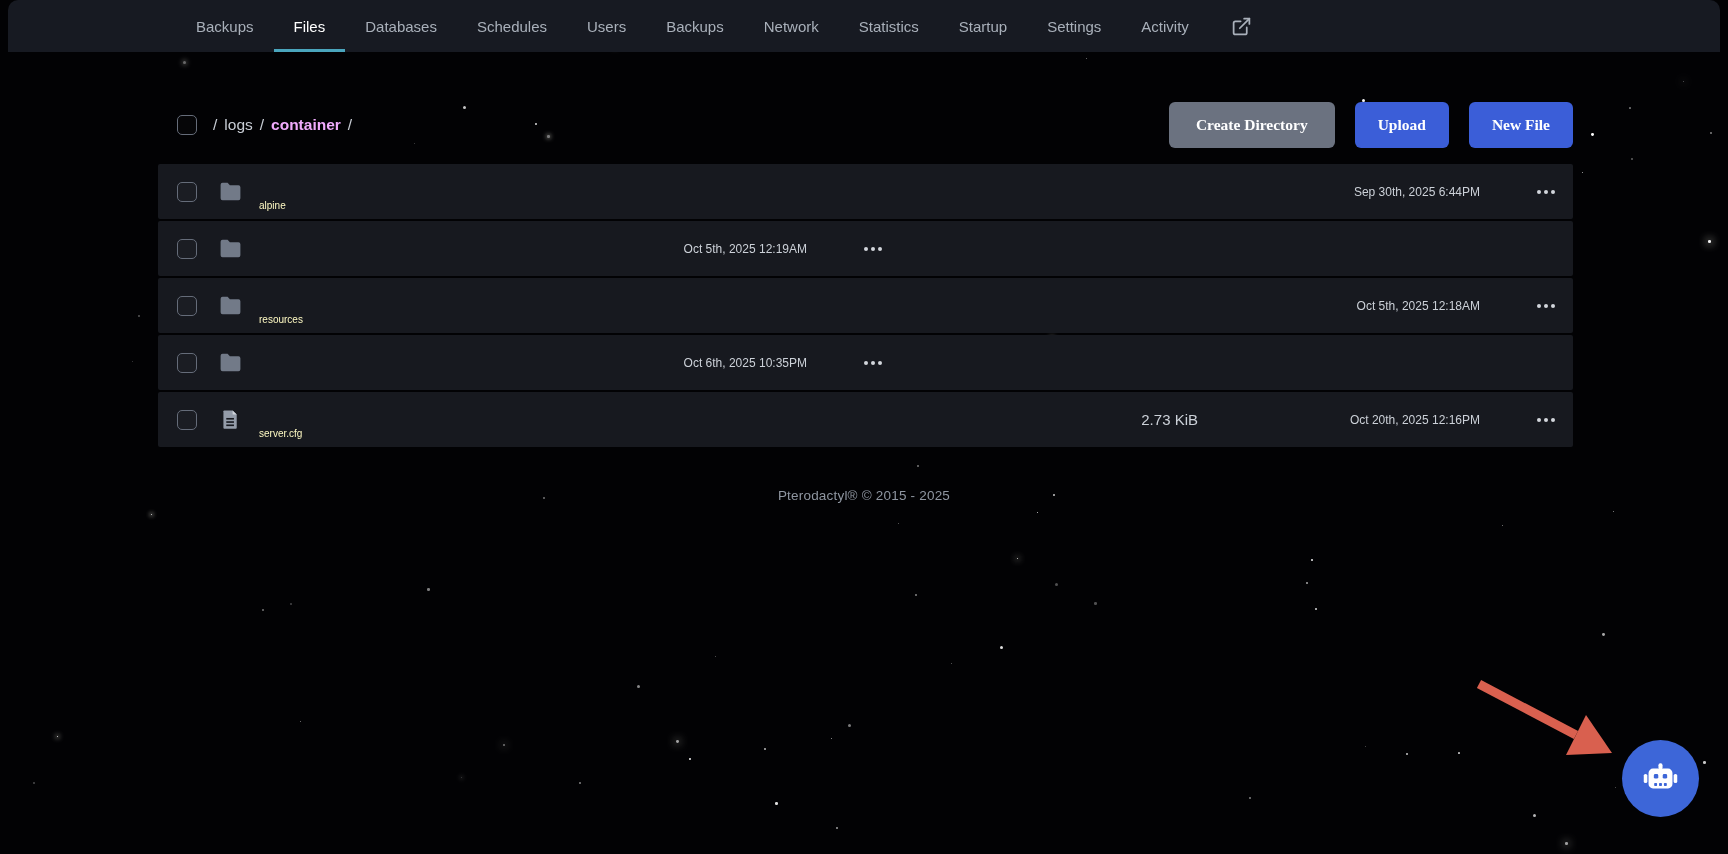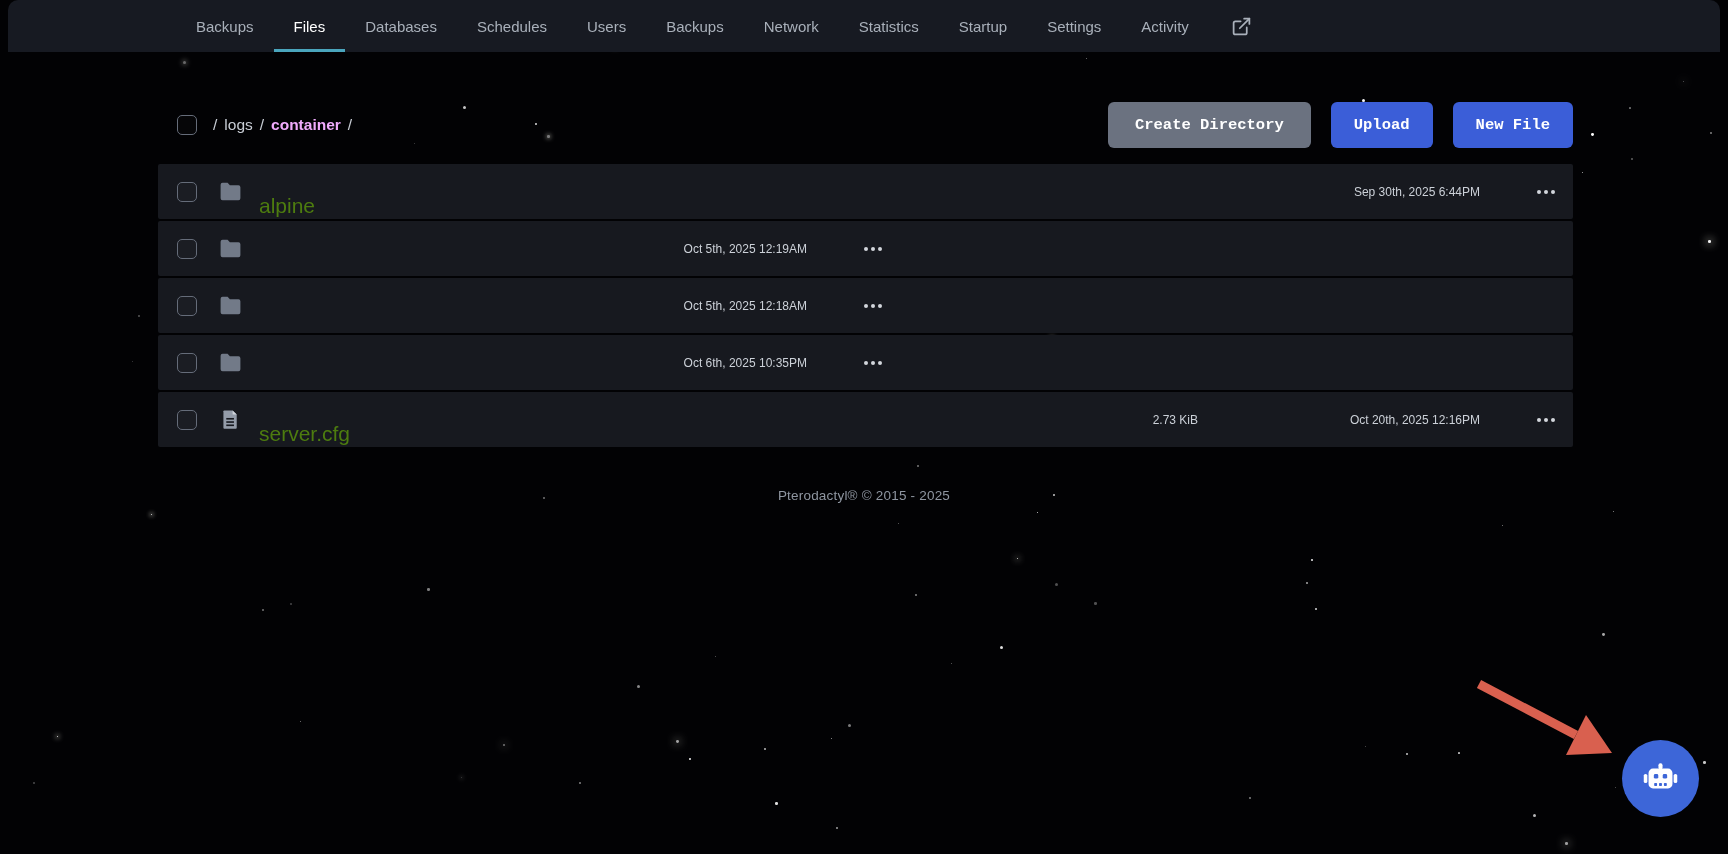--- a/index.html
+++ b/index.html
@@ -37,36 +37,36 @@
     background:rgba(255,255,255,0.02); flex:0 0 auto; cursor:pointer;
   }
   .toolbar .checkbox { margin-left:19px; }
   .breadcrumb { margin-left:16px; font-size:15.5px; color:#c9ced6; display:flex; align-items:center; }
   .breadcrumb span { margin-right:7px; }
   .breadcrumb .crumb { cursor:pointer; }
   .breadcrumb .current { color:#f0abfc; font-weight:700; }
   .toolbar-spacer { flex:1; }
   .btn {
     height:46px; border:none; border-radius:6px; color:#ffffff;
-    font-family:Liberation Mono, monospace; font-size:15.5px; font-weight:700; cursor:pointer;
+    font-family:Liberation Serif, serif; font-size:15.5px; font-weight:700; cursor:pointer;
     display:flex; align-items:center; white-space:nowrap;
   }
   .btn.gray { background:#6b7280; padding:0 27px; margin-right:20px; }
   .btn.blue { background:#3b5ed8; padding:0 23px; }
   .btn.blue + .btn.blue { margin-left:20px; }
 
   .file-list { margin-top:16px; }
   .file-row {
     height:55px; background:#17191f; border-radius:2px; margin-bottom:2px;
     display:flex; align-items:center; cursor:pointer;
   }
   .file-row .checkbox { margin-left:19px; }
   .row-icon { margin-left:21px; width:25px; display:flex; align-items:center; justify-content:center; }
-  .row-name { margin-left:16px; flex:1; font-size:21px; color:#4d7c0f;margin-top:28px; }
-  .row-size { width:282px; text-align:right; font-size:12px; color:#ccd1d8; }
+  .row-name { margin-left:16px; flex:1; font-size:10px; color:#fef9c3;margin-top:28px; }
+  .row-size { width:282px; text-align:right; font-size:15px; color:#ccd1d8; }
   .row-date { width:282px; text-align:right; font-size:12px; color:#ccd1d8; }
   .row-menu {
     width:93px; display:flex; justify-content:flex-end; align-items:center;
     padding-right:18px; cursor:pointer; height:100%;
   }
   .row-menu .dot { width:4px; height:4px; border-radius:50%; background:#d2d6dc; margin-left:3px; }
 
   .footer {
     position:relative; z-index:2; margin-top:41px; text-align:center;
     color:#8f96a1; font-size:13.5px; letter-spacing:0.2px;
@@ -249,20 +249,21 @@
           <span class="dot"></span>
         </div>
       </div>
       <div class="file-row">
         <div class="checkbox"></div>
         <div class="row-icon">
           <svg viewBox="0 0 24 24" width="25" height="25" fill="#727a88">
             <path d="M2.5 5.6a1.9 1.9 0 0 1 1.9-1.9h4.8l2.2 2.3h8.2a1.9 1.9 0 0 1 1.9 1.9v10.5a1.9 1.9 0 0 1-1.9 1.9H4.4a1.9 1.9 0 0 1-1.9-1.9z"></path>
           </svg>
         </div>
+        <div class="row-name">resources</div>
         <div class="row-size"></div>
         <div class="row-date">Oct 5th, 2025 12:18AM</div>
         <div class="row-menu">
           <span class="dot"></span>
           <span class="dot"></span>
           <span class="dot"></span>
         </div>
       </div>
       <div class="file-row">
         <div class="checkbox"></div>

